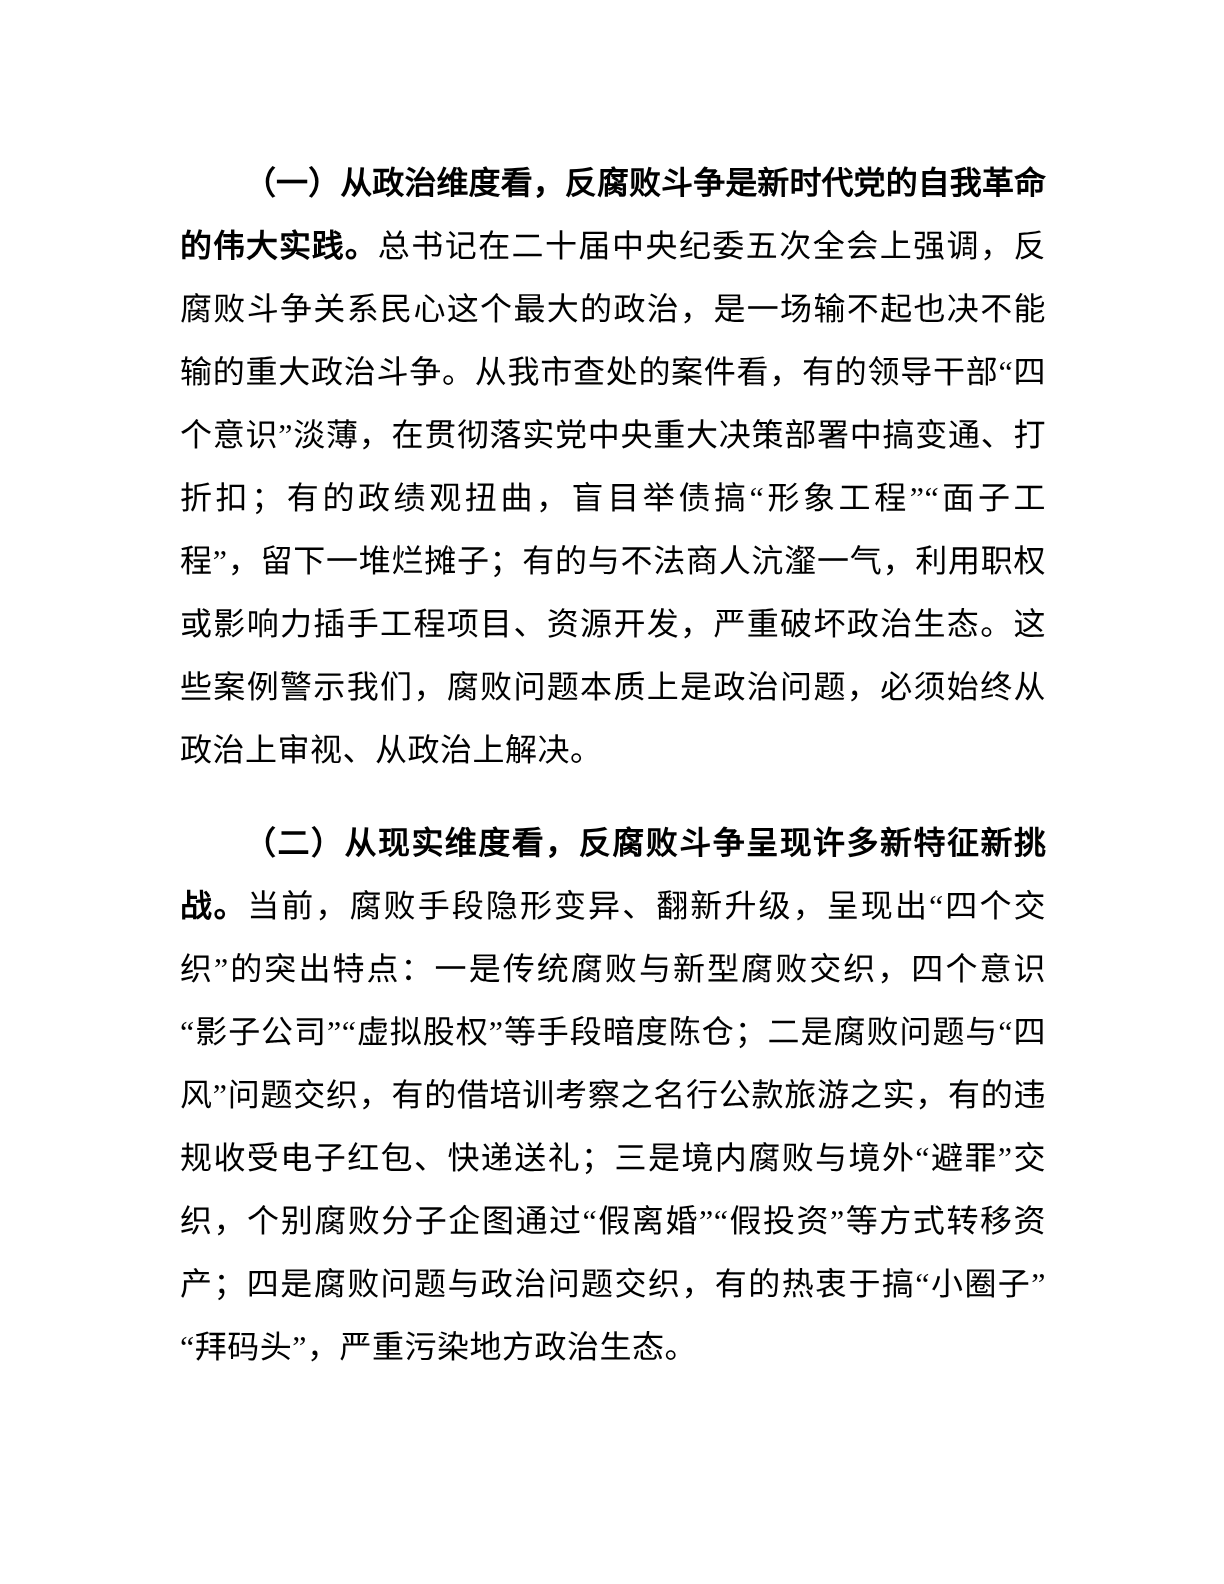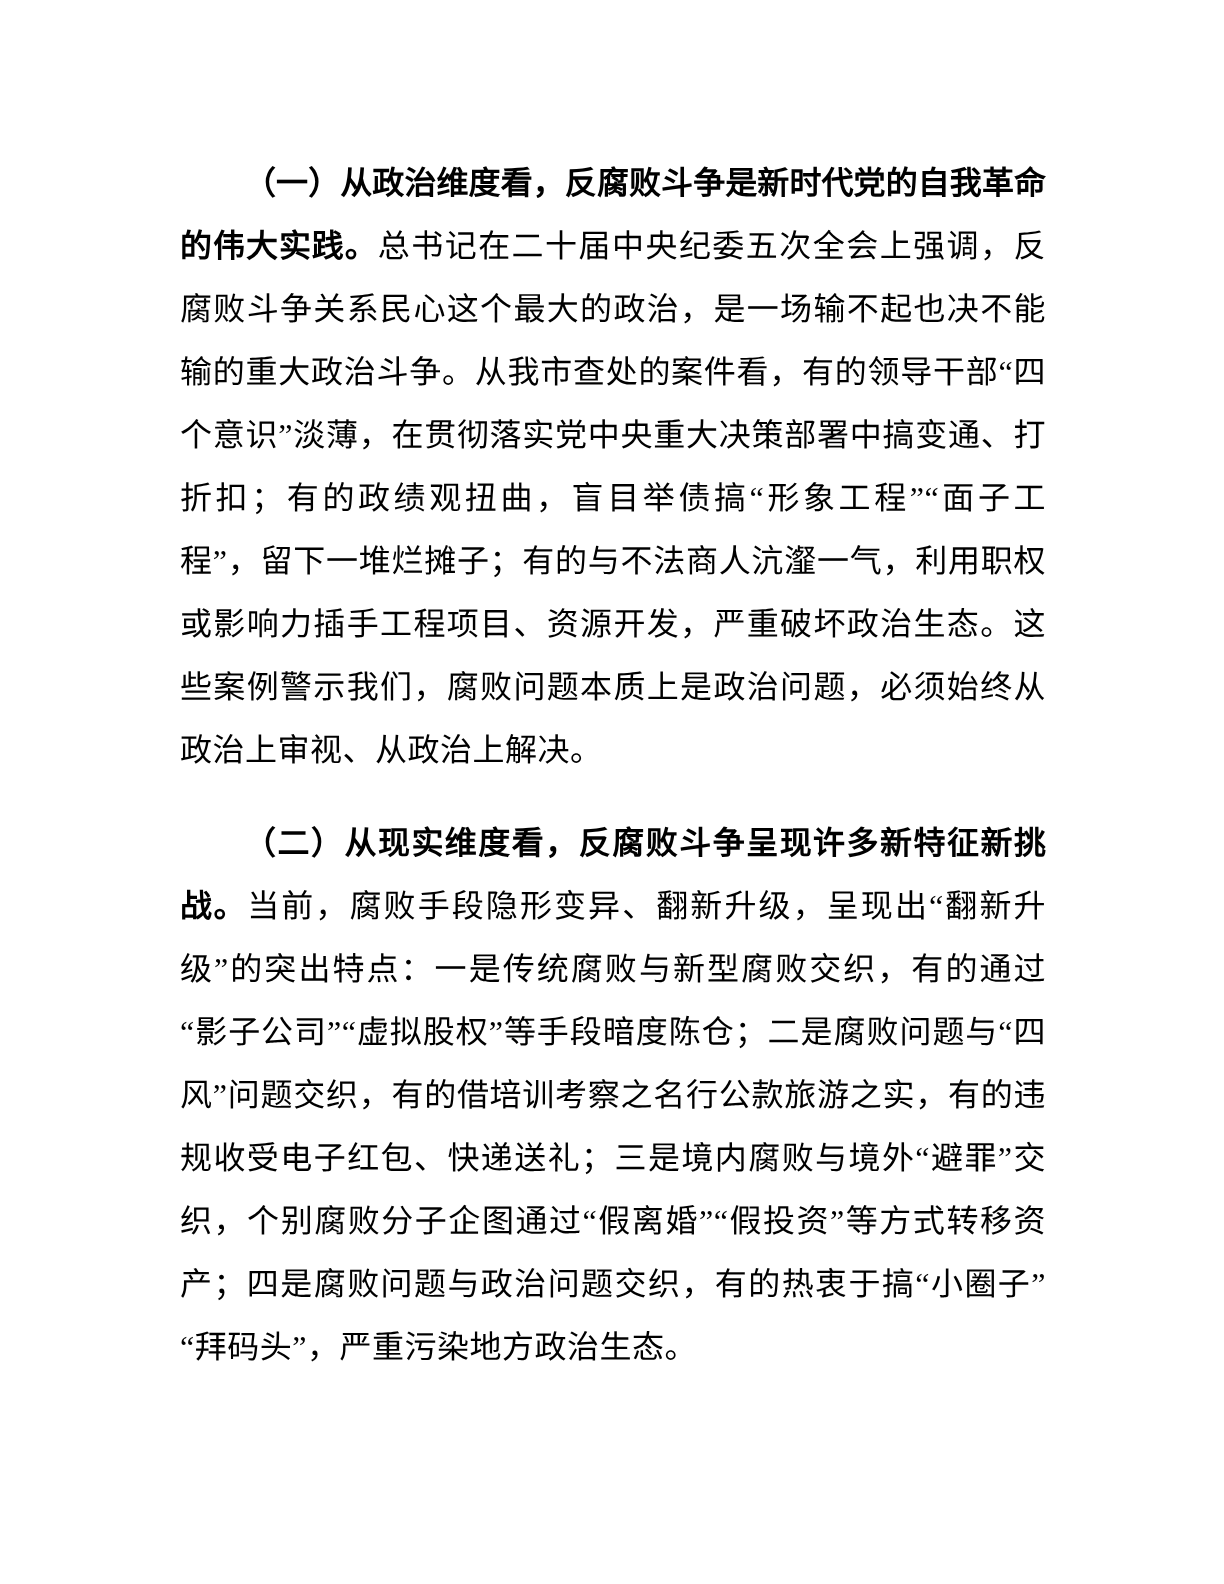--- a/index.html
+++ b/index.html
@@ -37,15 +37,15 @@
     font-weight: 700;
     letter-spacing: 0;
   }
 </style>
 </head>
 <body>
 
 <div class="page">
   <div class="content">
     <p class="para"><span class="lead">（一）从政治维度看，反腐败斗争是新时代党的自我革命的伟大实践。</span><span class="body-text">总书记在二十届中央纪委五次全会上强调，反腐败斗争关系民心这个最大的政治，是一场输不起也决不能输的重大政治斗争。从我市查处的案件看，有的领导干部“四个意识”淡薄，在贯彻落实党中央重大决策部署中搞变通、打折扣；有的政绩观扭曲，盲目举债搞“形象工程”“面子工程”，留下一堆烂摊子；有的与不法商人沆瀣一气，利用职权或影响力插手工程项目、资源开发，严重破坏政治生态。这些案例警示我们，腐败问题本质上是政治问题，必须始终从政治上审视、从政治上解决。</span></p>
-    <p class="para"><span class="lead">（二）从现实维度看，反腐败斗争呈现许多新特征新挑战。</span><span class="body-text">当前，腐败手段隐形变异、翻新升级，呈现出“翻新升级”的突出特点：一是传统腐败与新型腐败交织，有的通过“影子公司”“虚拟股权”等手段暗度陈仓；二是腐败问题与“四风”问题交织，有的借培训考察之名行公款旅游之实，有的违规收受电子红包、快递送礼；三是境内腐败与境外“避罪”交织，个别腐败分子企图通过“假离婚”“假投资”等方式转移资产；四是腐败问题与政治问题交织，有的热衷于搞“小圈子”“拜码头”，严重污染地方政治生态。</span></p>
+    <p class="para"><span class="lead">（二）从现实维度看，反腐败斗争呈现许多新特征新挑战。</span><span class="body-text">当前，腐败手段隐形变异、翻新升级，呈现出“四个交织”的突出特点：一是传统腐败与新型腐败交织，四个意识“影子公司”“虚拟股权”等手段暗度陈仓；二是腐败问题与“四风”问题交织，有的借培训考察之名行公款旅游之实，有的违规收受电子红包、快递送礼；三是境内腐败与境外“避罪”交织，个别腐败分子企图通过“假离婚”“假投资”等方式转移资产；四是腐败问题与政治问题交织，有的热衷于搞“小圈子”“拜码头”，严重污染地方政治生态。</span></p>
   </div>
 </div>
 
 </body></html>

